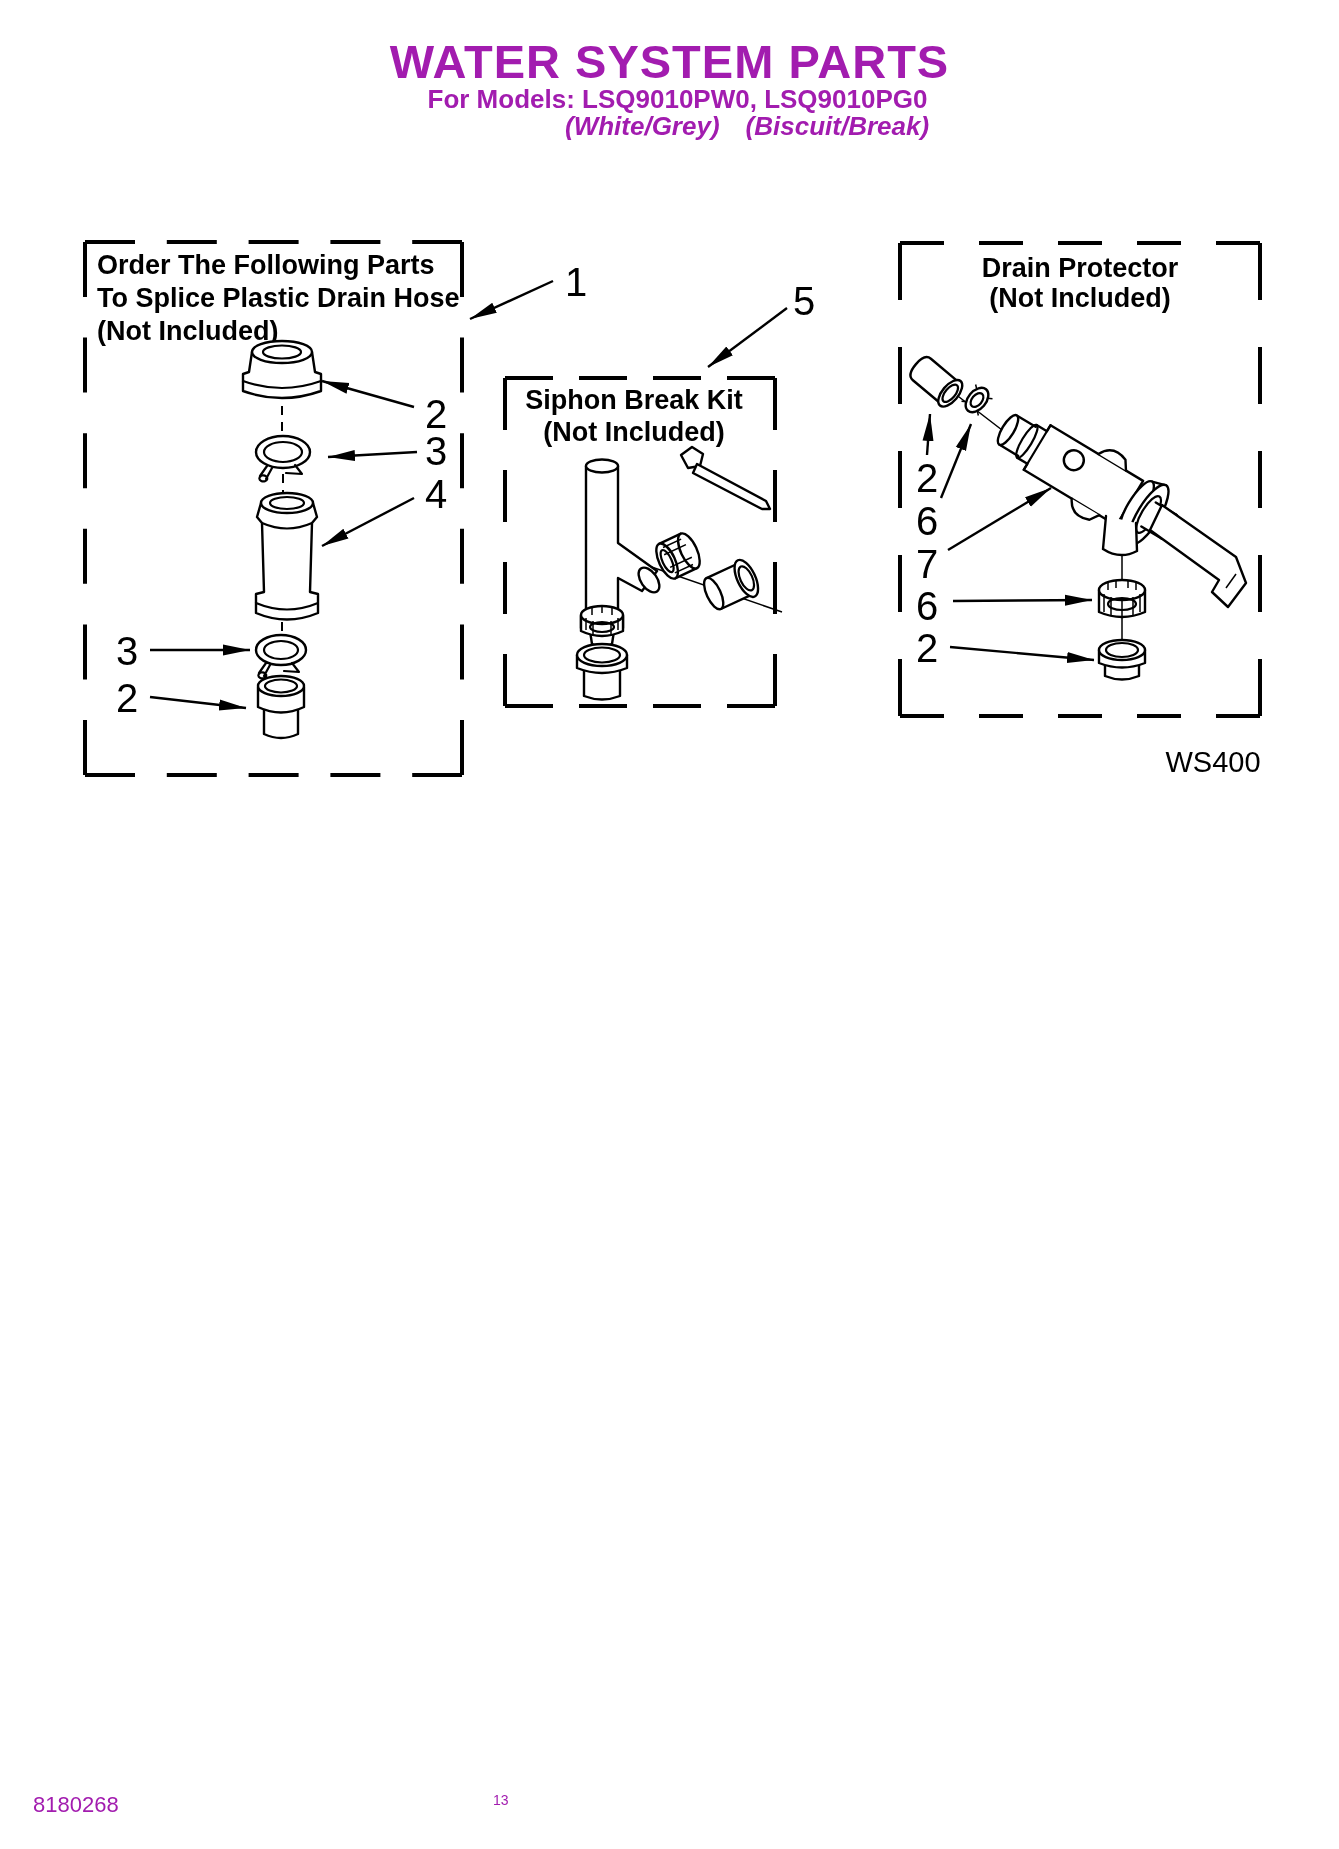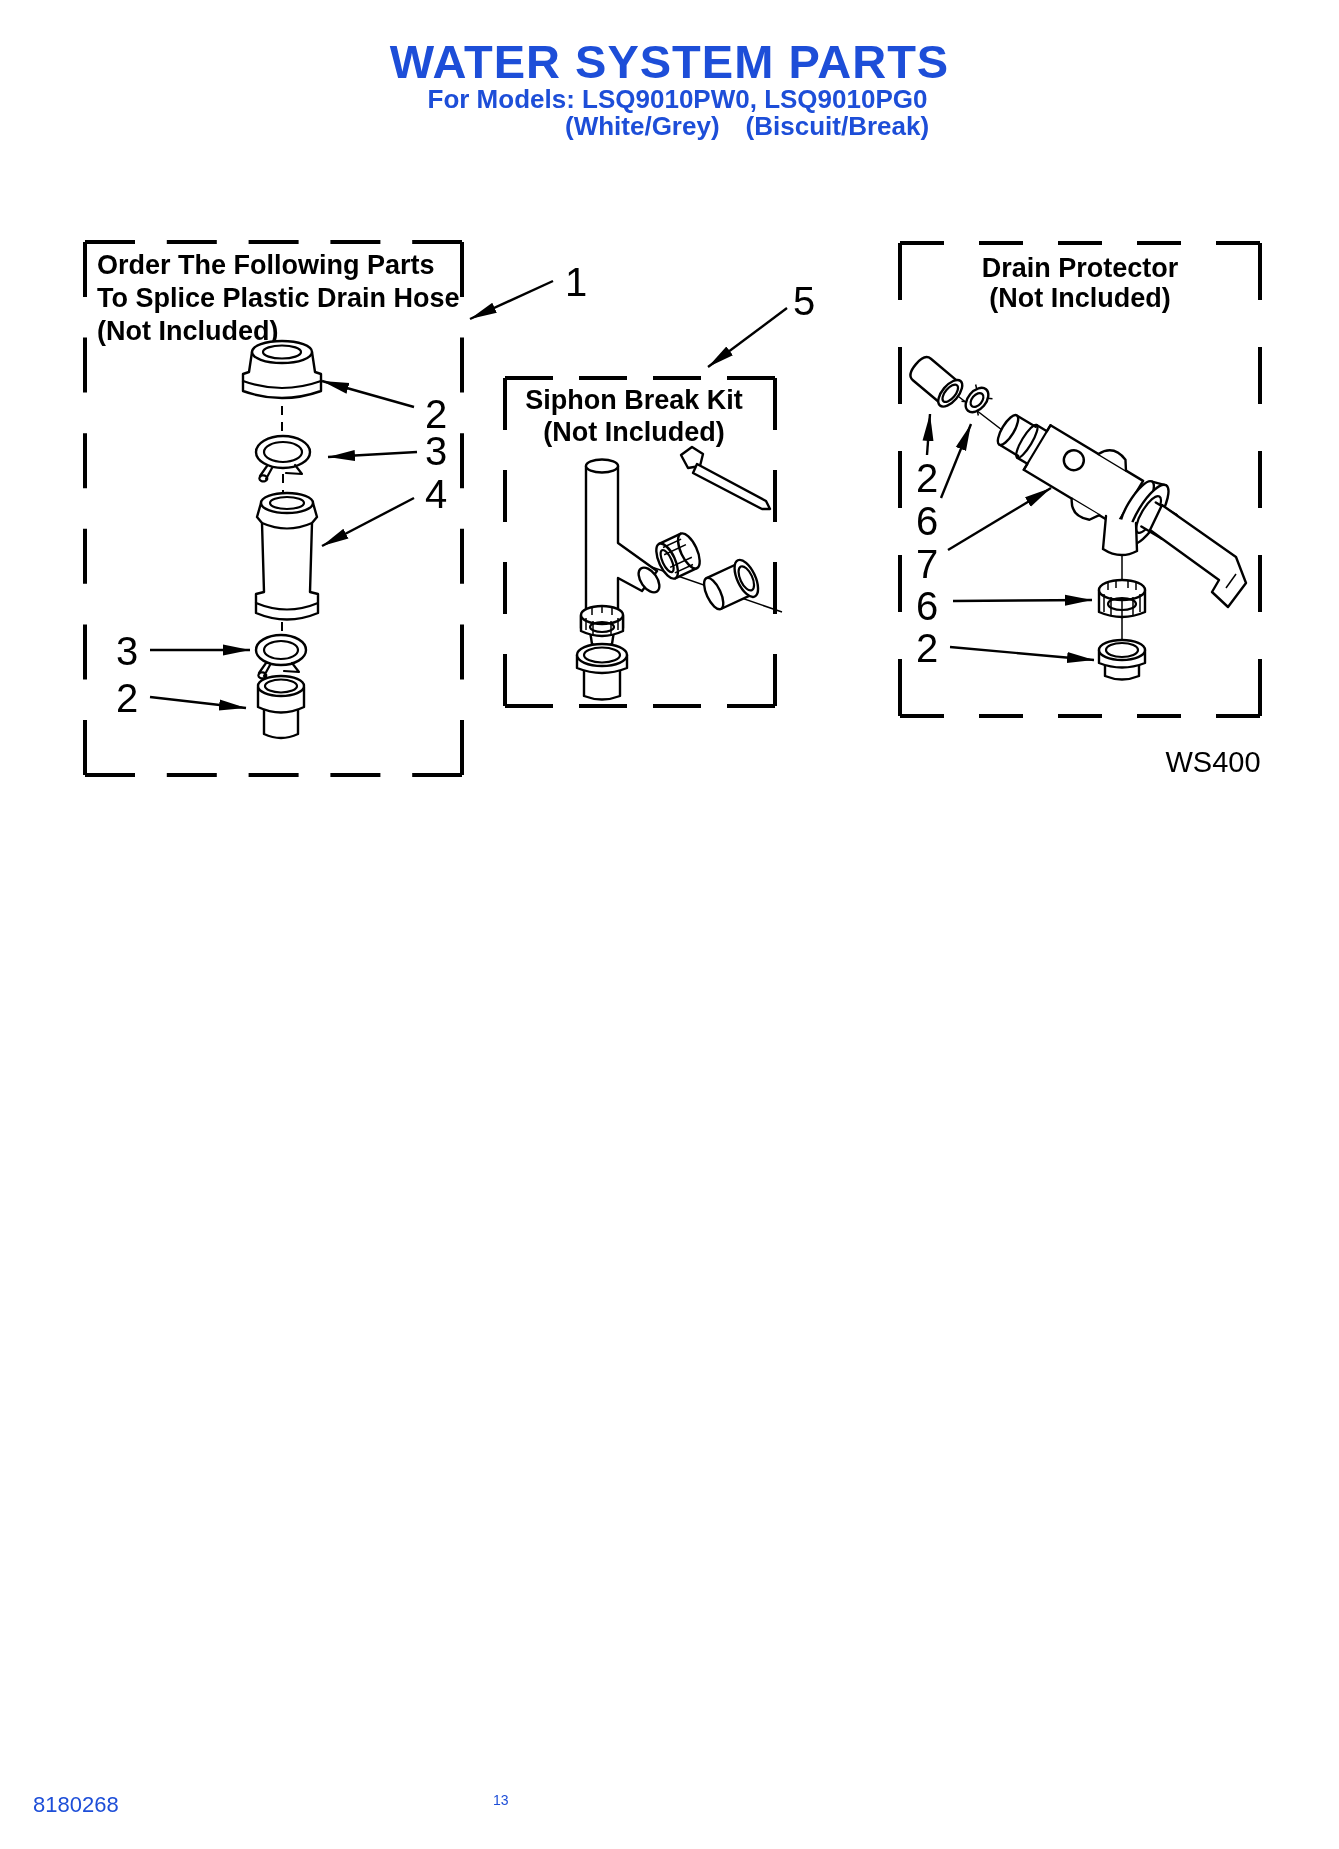--- a/index.html
+++ b/index.html
@@ -1,23 +1,23 @@
 <!DOCTYPE html>
 <html><head>
 <meta charset="utf-8">
 <style>
   html,body{margin:0;padding:0;background:#fff;}
   #page{position:relative;width:1339px;height:1849px;background:#ffffff;overflow:hidden;
-        font-family:"Liberation Sans",sans-serif;color:#1d4ed8;}
+        font-family:"Liberation Sans",sans-serif;color:#a21caf;}
   .hdr-title{position:absolute;left:0;right:0;top:34px;text-align:center;
              font-size:47px;font-weight:bold;letter-spacing:1px;}
   .hdr-models{position:absolute;left:16px;right:0;top:84px;text-align:center;
               font-size:26px;font-weight:bold;}
   .hdr-finish{position:absolute;left:565px;top:111px;font-size:26px;font-weight:bold;
-              display:flex;gap:26px;white-space:nowrap;}
+              display:flex;gap:26px;white-space:nowrap;font-style:italic;}
   .footer-doc{position:absolute;left:33px;top:1792px;font-size:22px;}
   .footer-page{position:absolute;left:493px;top:1792px;font-size:14px;}
   svg{position:absolute;left:0;top:0;}
   .bdash{stroke:#000;stroke-width:4;fill:none;}
   .part{stroke:#000;stroke-width:2.4;fill:#fff;stroke-linejoin:round;stroke-linecap:round;}
   .pline{stroke:#000;stroke-width:2.2;fill:none;stroke-linejoin:round;stroke-linecap:round;}
   .thin{stroke:#000;stroke-width:1.5;fill:none;}
   .dashline{stroke:#000;stroke-width:2;fill:none;stroke-dasharray:9 7;}
   .arrow{stroke:#000;stroke-width:2.4;fill:none;marker-end:url(#ah);}
   .boxtitle{font:bold 27px "Liberation Sans",sans-serif;fill:#000;}

